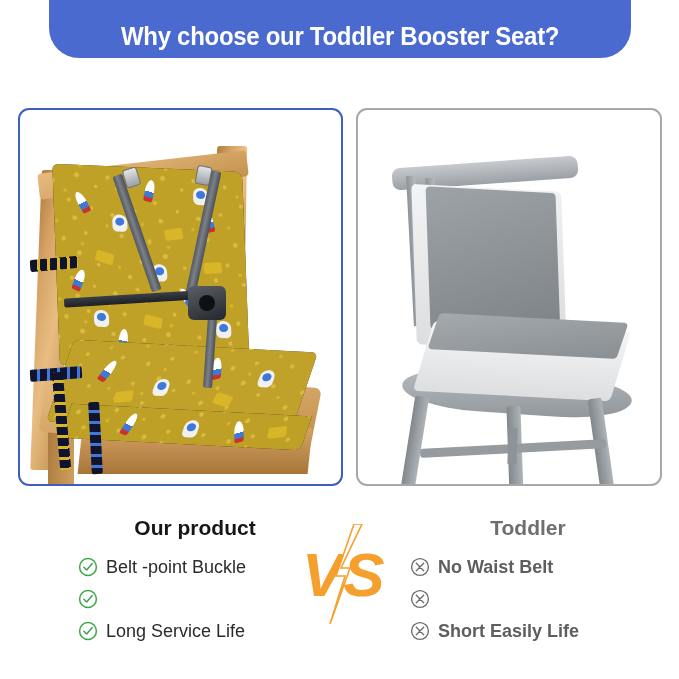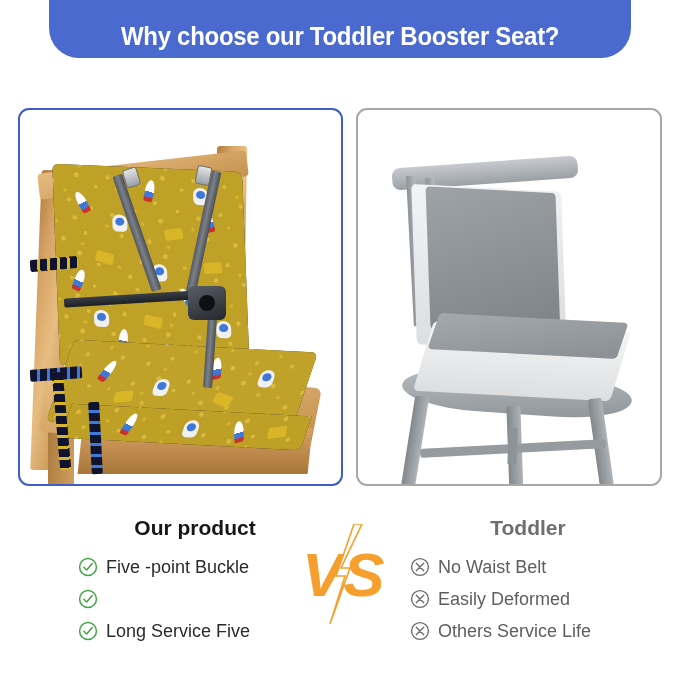--- a/index.html
+++ b/index.html
@@ -306,21 +306,21 @@
   }
   .col-ours   .col-head { color: #161616; }
   .col-others .col-head { color: #6e6e6e; }
 
   .feat { display: flex; align-items: center; gap: 8px; height: 32px; }
   .feat-icon { flex: 0 0 auto; width: 20px; height: 20px; }
   .feat-label { font-size: 18px; white-space: nowrap; }
   .col-ours   .feat-label { color: #2b2b2b; }
   .col-others .feat-label { color: #5e5e5e; }
   .col-ours   .feat { padding-left: 8px; }
-  .col-others .feat { padding-left: 2px; }
+  .col-others .feat { padding-left: 2px; font-weight: bold; }
 
   
   .vs-wrap {
     position: absolute; left: 300px; top: 524px;
     width: 96px; height: 100px;
   }
 </style>
 </head>
 <body>
 
@@ -420,40 +420,40 @@
   <div class="col col-ours">
     <div class="col-head">Our product</div>
 
     <div class="feat">
       <span class="feat-icon">
         <svg viewBox="0 0 20 20" width="20" height="20">
           <circle cx="10" cy="10" r="8.4" fill="none" stroke="#3da646" stroke-width="1.5"></circle>
           <path d="M5.9 10.2 L8.7 13.0 L14.2 6.6" fill="none" stroke="#3da646" stroke-width="1.5" stroke-linecap="round" stroke-linejoin="round"></path>
         </svg>
       </span>
-      <span class="feat-label">Five -point Buckle</span>
+      <span class="feat-label">Belt -point Buckle</span>
     </div>
 
     <div class="feat">
       <span class="feat-icon">
         <svg viewBox="0 0 20 20" width="20" height="20">
           <circle cx="10" cy="10" r="8.4" fill="none" stroke="#3da646" stroke-width="1.5"></circle>
           <path d="M5.9 10.2 L8.7 13.0 L14.2 6.6" fill="none" stroke="#3da646" stroke-width="1.5" stroke-linecap="round" stroke-linejoin="round"></path>
         </svg>
       </span>
     </div>
 
     <div class="feat">
       <span class="feat-icon">
         <svg viewBox="0 0 20 20" width="20" height="20">
           <circle cx="10" cy="10" r="8.4" fill="none" stroke="#3da646" stroke-width="1.5"></circle>
           <path d="M5.9 10.2 L8.7 13.0 L14.2 6.6" fill="none" stroke="#3da646" stroke-width="1.5" stroke-linecap="round" stroke-linejoin="round"></path>
         </svg>
       </span>
-      <span class="feat-label">Long Service Five</span>
+      <span class="feat-label">Long Service Life</span>
     </div>
   </div>
 
   <div class="col col-others">
     <div class="col-head">Toddler</div>
 
     <div class="feat">
       <span class="feat-icon">
         <svg viewBox="0 0 20 20" width="20" height="20">
           <circle cx="10" cy="10" r="8.4" fill="none" stroke="#6e6e6e" stroke-width="1.4"></circle>
@@ -463,31 +463,30 @@
       <span class="feat-label">No Waist Belt</span>
     </div>
 
     <div class="feat">
       <span class="feat-icon">
         <svg viewBox="0 0 20 20" width="20" height="20">
           <circle cx="10" cy="10" r="8.4" fill="none" stroke="#6e6e6e" stroke-width="1.4"></circle>
           <path d="M6.3 6.3 L13.7 13.7 M13.7 6.3 L6.3 13.7" fill="none" stroke="#6e6e6e" stroke-width="1.4" stroke-linecap="round"></path>
         </svg>
       </span>
-      <span class="feat-label">Easily Deformed</span>
     </div>
 
     <div class="feat">
       <span class="feat-icon">
         <svg viewBox="0 0 20 20" width="20" height="20">
           <circle cx="10" cy="10" r="8.4" fill="none" stroke="#6e6e6e" stroke-width="1.4"></circle>
           <path d="M6.3 6.3 L13.7 13.7 M13.7 6.3 L6.3 13.7" fill="none" stroke="#6e6e6e" stroke-width="1.4" stroke-linecap="round"></path>
         </svg>
       </span>
-      <span class="feat-label">Others Service Life</span>
+      <span class="feat-label">Short Easily Life</span>
     </div>
   </div>
 </div>
 
 <div class="vs-wrap">
   <svg viewBox="0 0 96 100" width="96" height="100">
     <text x="2" y="72" font-family="Liberation Sans, sans-serif" font-size="62" font-weight="bold" font-style="italic" fill="#f5a02e">VS</text>
     <polygon points="54,0 36,52 45,52 30,100 50,44 41,44 62,0" fill="#ffffff" stroke="#f5a02e" stroke-width="1.6"></polygon>
   </svg>
 </div>

